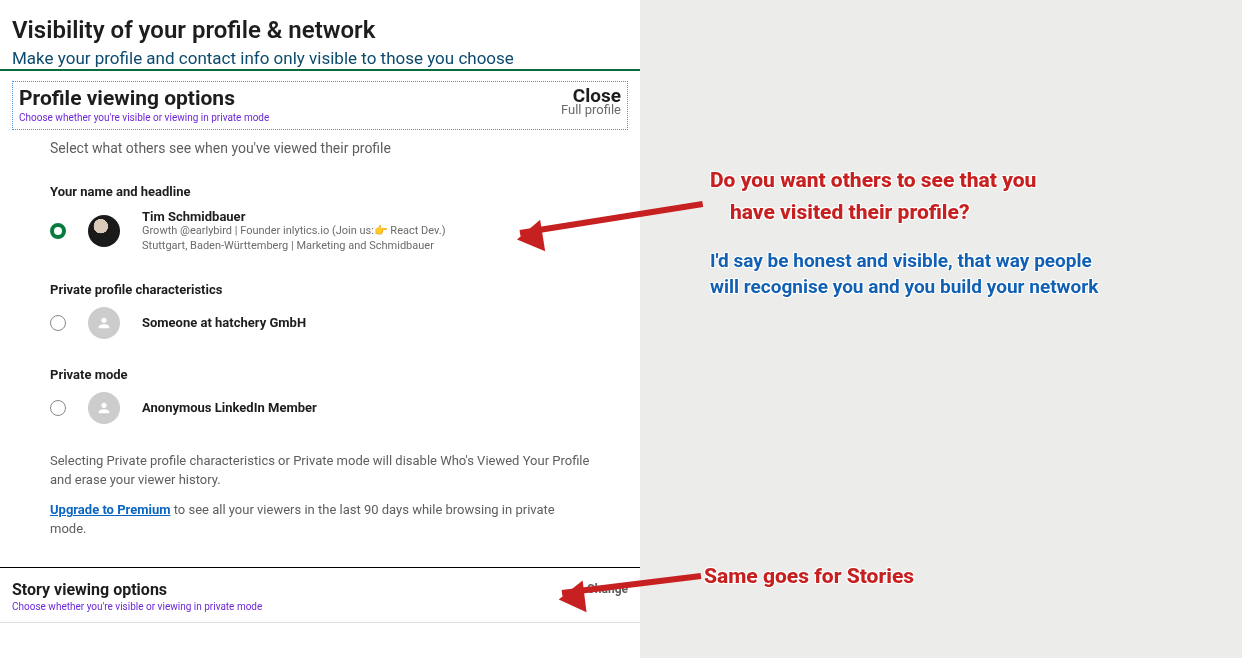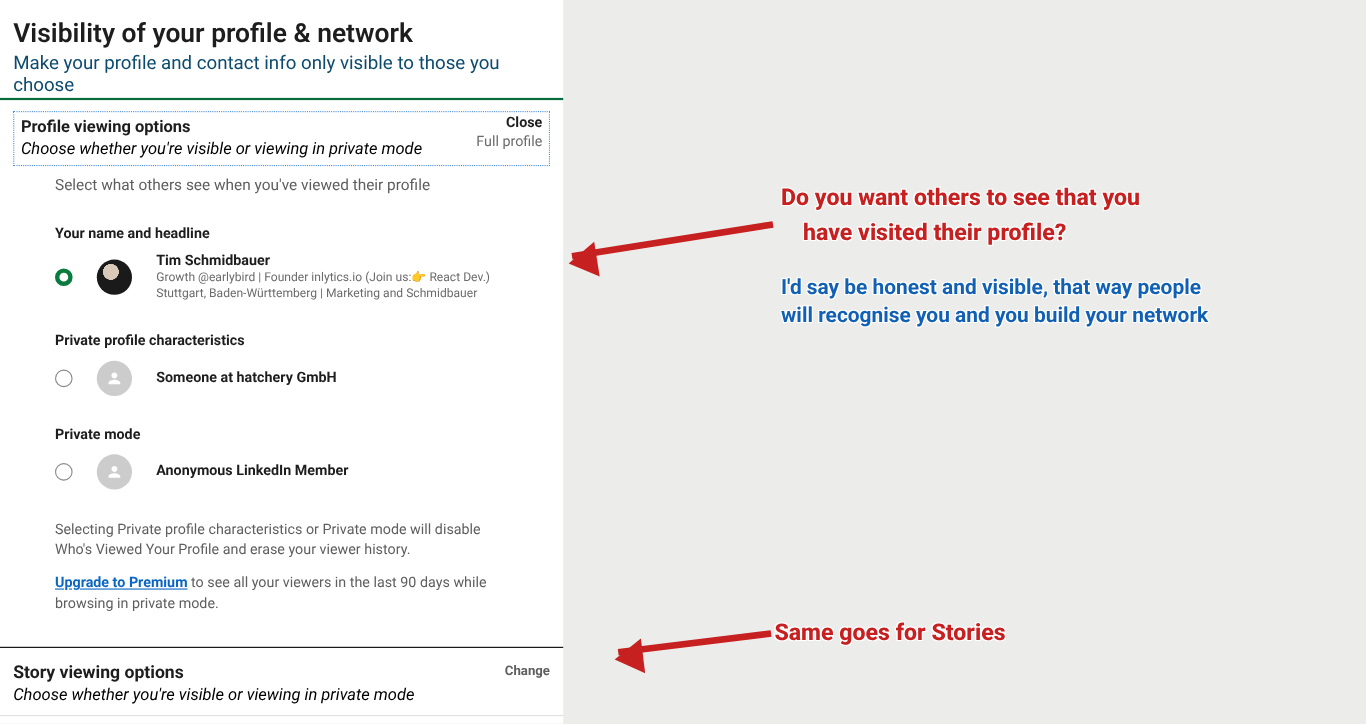--- a/index.html
+++ b/index.html
@@ -6,21 +6,21 @@
   body {
     font-family: -apple-system, BlinkMacSystemFont, "Segoe UI", Roboto, Helvetica, Arial, sans-serif;
     background: #ececea;
     width: 1242px;
     height: 658px;
     position: relative;
     overflow: hidden;
   }
   .panel {
     background: #fff;
-    width: 512px;
+    width: 640px;
     min-height: 658px;
     padding: 16px 12px 0 12px;
     position: relative;
   }
   .page-title {
     font-size: 24px;
     font-weight: 600;
     color: #1d1d1d;
     margin-bottom: 4px;
   }
@@ -34,35 +34,34 @@
     border-top: 2px solid #0a6b3d;
     margin: 0 -12px 10px -12px;
   }
   .section-box {
     border: 1px dotted #4a90d9;
     padding: 4px 6px 6px 6px;
     position: relative;
     margin-bottom: 10px;
   }
   .section-title {
-    font-size: 15px;
+    font-size: 21px;
     font-weight: 700;
     color: #1d1d1d;
   }
   .section-sub {
-    font-size: 15px;
-    color: #000000;
+    font-size: 10px;
+    color: #6d28d9;
     margin-top: 2px;
-    font-style: italic;
   }
   .close-link {
     position: absolute;
     right: 6px;
     top: 2px;
-    font-size: 13px;
+    font-size: 19px;
     font-weight: 700;
     color: #1d1d1d;
     cursor: pointer;
   }
   .mode-label {
     position: absolute;
     right: 6px;
     top: 20px;
     font-size: 13px;
     color: #6b6b6b;

